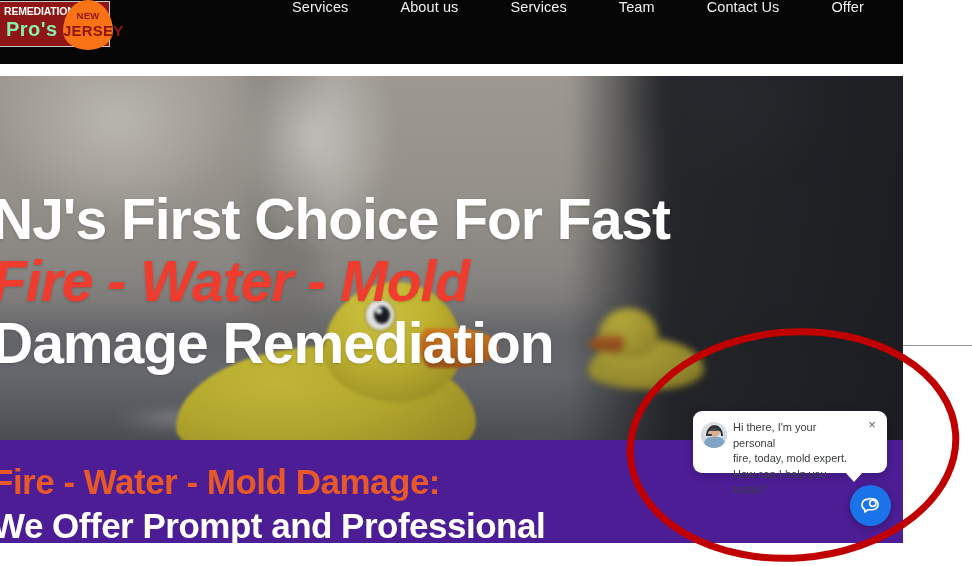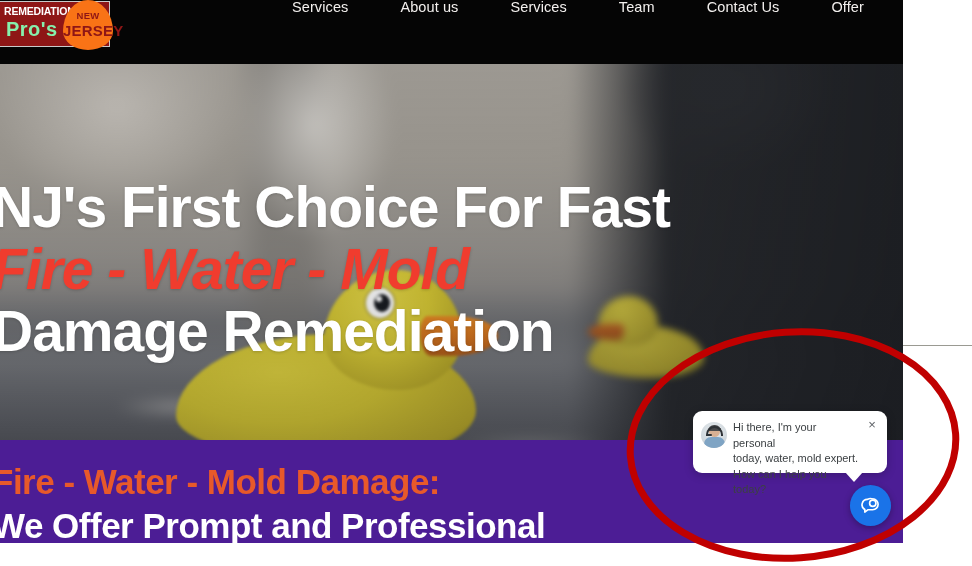--- a/index.html
+++ b/index.html
@@ -116,21 +116,21 @@
     padding: 0 26px;
     white-space: nowrap;
     cursor: pointer;
     letter-spacing: 0.1px;
   }
   .nav-item:first-child { padding-left: 0; }
 
   
   .hero {
     position: absolute;
-    left: 0; top: 64px;
+    left: 0; top: 76px;
     width: 903px; height: 376px;
     overflow: hidden;
     background: #8d8a85;
   }
 
   
   .hero-photo {
     position: absolute;
     inset: -40px;
     background:
@@ -410,21 +410,21 @@
     <div class="chat-bubble">
       <div class="chat-avatar">
         <div class="av-body"></div>
         <div class="av-head"></div>
         <div class="av-hair"></div>
         <div class="av-headset"></div>
         <div class="av-mic"></div>
       </div>
       <div class="chat-text">
         <div>Hi there, I'm your personal</div>
-        <div>today, water, mold expert.</div>
+        <div>fire, today, mold expert.</div>
         <div>How can I help you today?</div>
       </div>
       <div class="chat-close">×</div>
     </div>
 
     <div class="chat-fab">
       <svg width="21" height="21" viewBox="0 0 24 24" fill="none" stroke="#ffffff" stroke-width="1.9" stroke-linecap="round" stroke-linejoin="round">
         <path d="M14.5 4.5a6.2 6.2 0 0 1 0 12.4h-5.6l-3.4 2.6v-2.9a6.2 6.2 0 0 1 3.2-11.6 6.2 6.2 0 0 1 5.8-0.5z"></path>
         <circle cx="14.6" cy="9.4" r="3.6"></circle>
       </svg>

